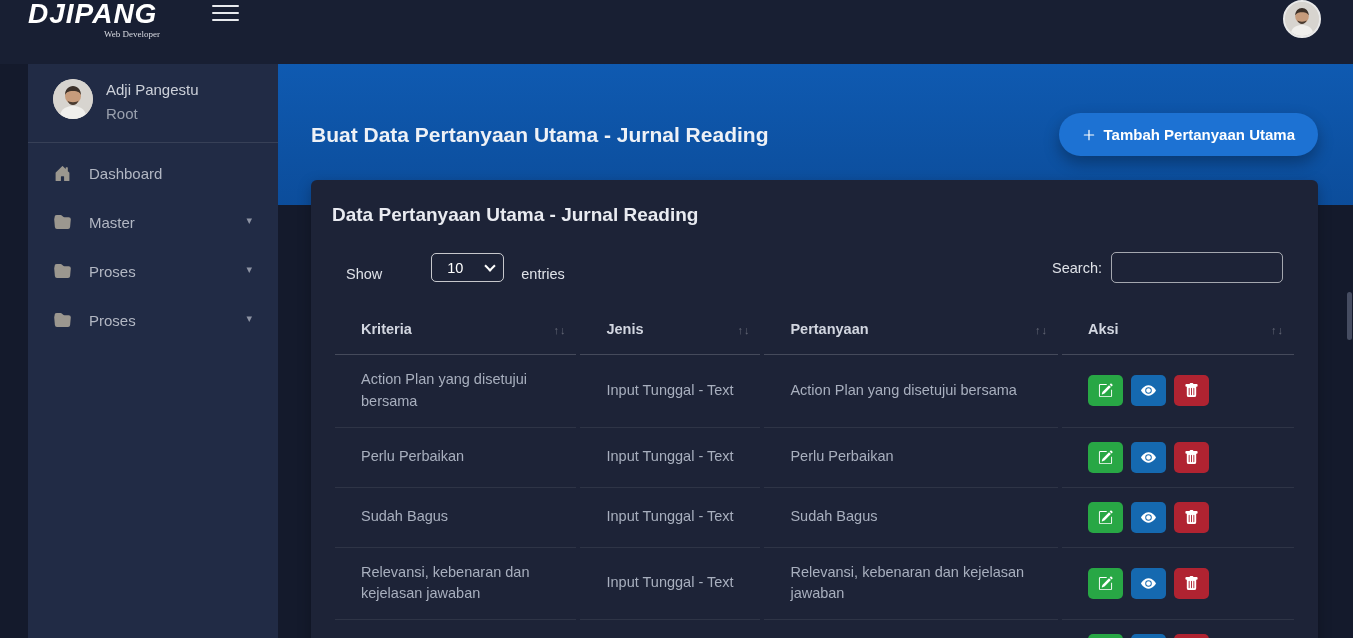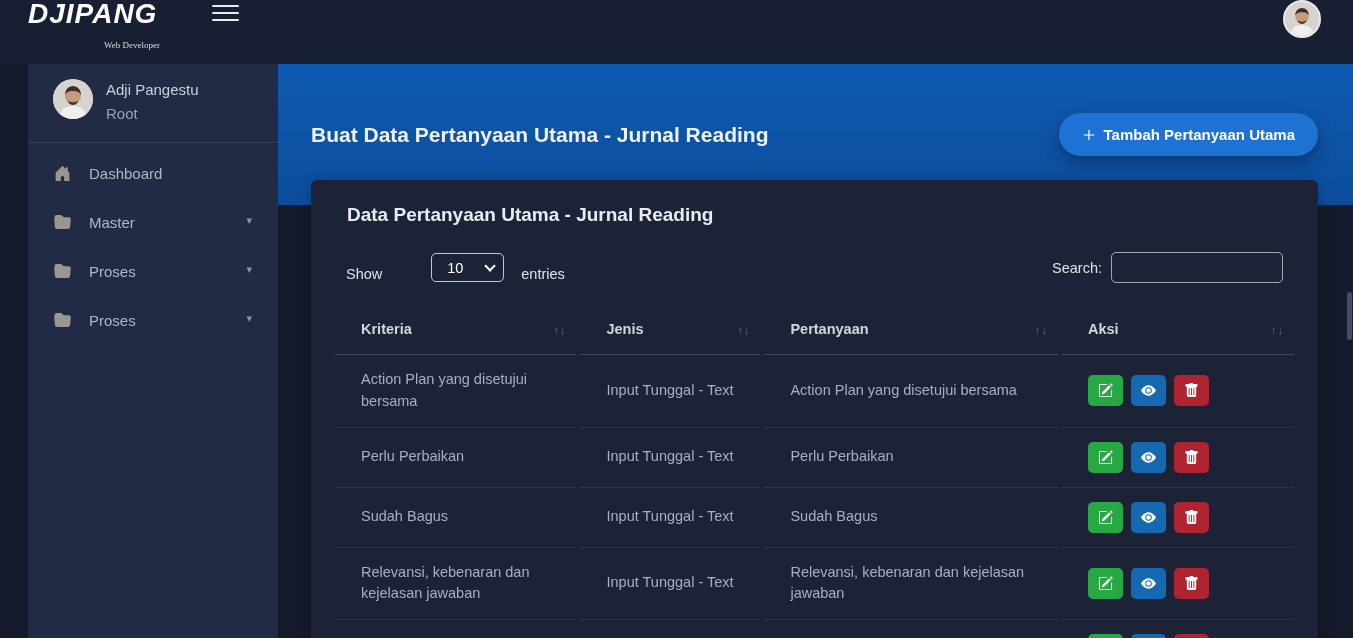--- a/index.html
+++ b/index.html
@@ -12,21 +12,21 @@
   }
 
   
   .navbar {
     height:64px; background:#181f33;
     display:flex; 
     position:relative; z-index:5;
   }
   .brand { margin-left:28px; width:138px; color:#fff; cursor:pointer; }
   .brand-title { font-size:28px; font-weight:bold; letter-spacing:1px; line-height:1; font-style:italic; }
-  .brand-sub { font-family:"Liberation Serif", serif; font-size:9px; color:#d9dbe2; text-align:right; padding-right:6px; margin-top:12px; }
+  .brand-sub { font-family:"Liberation Serif", serif; font-size:9px; color:#d9dbe2; text-align:right; padding-right:6px; margin-top:1px; }
   .hamburger { margin-left:46px; width:27px; cursor:pointer; }
   .hamburger span { display:block; height:2px; background:#e8eaee; margin:5px 0; border-radius:1px; }
   .nav-spacer { flex:1; }
   .nav-avatar { width:38px; height:38px; border-radius:50%; border:2px solid #e9e9e9; margin-right:32px; overflow:hidden; cursor:pointer; background:#d7d4cf; }
   .nav-avatar svg, .side-avatar svg { display:block; width:100%; height:100%; }
 
   
   .app { display:flex; height:574px;padding-left:28px; }
 
   
@@ -70,21 +70,21 @@
   .add-btn svg { width:14px; height:14px; fill:#fff; }
 
   
   .card {
     margin:-25px 35px 0 33px;
     background:#1d2337; border-radius:6px;
     padding:22px 20px; height:520px;
     box-shadow:0 4px 14px rgba(0,0,0,.25);
     position:relative; z-index:2;
   }
-  .card-title { font-size:19px; font-weight:bold; color:#e9ebf1; margin:2px 0 0 16px; }
+  .card-title { font-size:19px; font-weight:bold; color:#e9ebf1; margin:2px 0 0 1px; }
   .controls {
     display:flex; align-items:center; justify-content:space-between;
     margin:26px 0 0; padding:0 15px;
   }
   .length-ctl { display:flex; align-items:flex-end; gap:17px; font-size:14.5px; color:#dfe2e8; }
   .select-wrap { position:relative;margin-left:32px; }
   .length-select {
     -webkit-appearance:none; appearance:none;
     width:73px; height:29px; background:transparent;
     border:1px solid rgba(255,255,255,.75); border-radius:5px;

